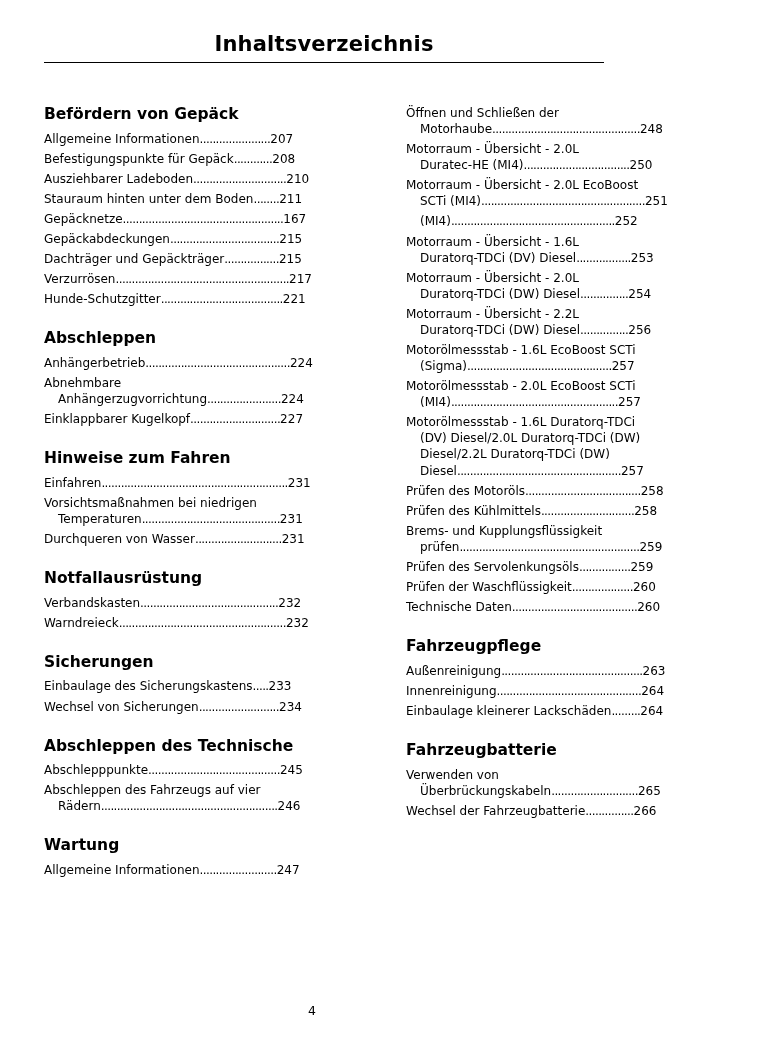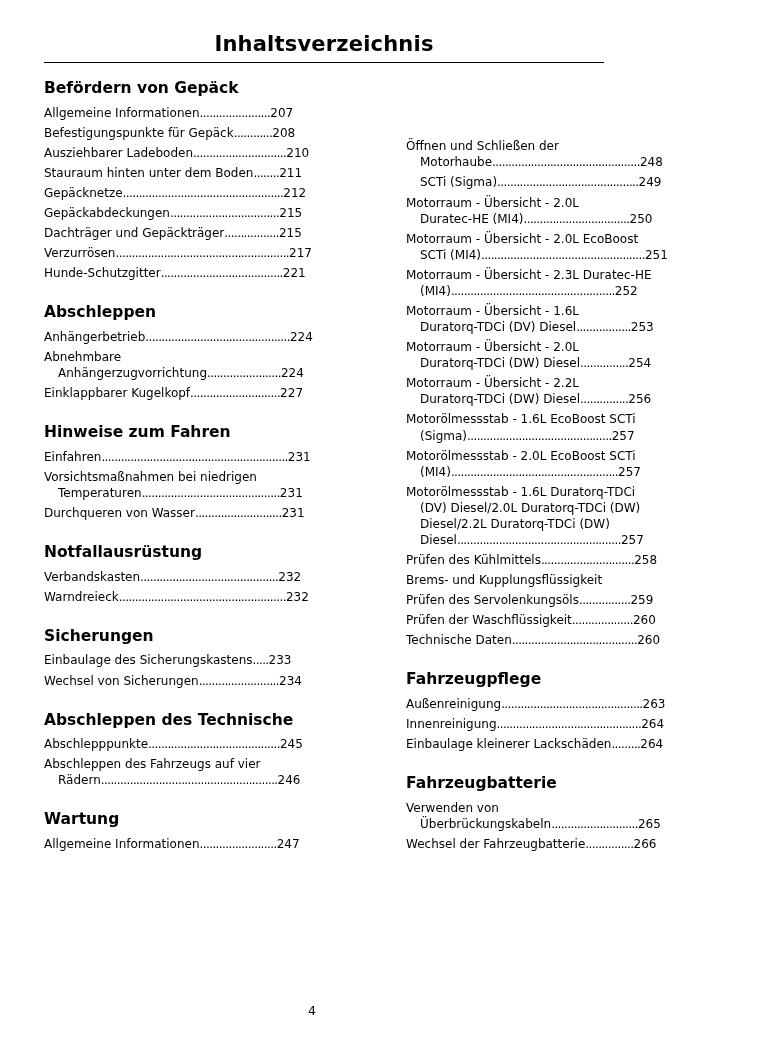--- a/index.html
+++ b/index.html
@@ -31,22 +31,21 @@
     margin: 6px 0 6px 0;
   }
   .title-rule {
     border: none;
     border-top: 1.5px solid #000;
     margin: 4px 0 0 0;
   }
   .columns {
     display: flex;
     gap: 34px;
-    margin-top: 16px;
-    align-items: flex-end;
+    margin-top: 42px;
   }
   .col {
     width: 328px;
     flex: 0 0 328px;
   }
   .sec-heading {
     font-size: 15.5px;
     font-weight: bold;
     margin: 0 0 7px 0;
     line-height: 1.2;
@@ -91,21 +90,21 @@
   <hr class="title-rule">
 
   <div class="columns">
     <div class="col" id="col0">
         <div class="section">
           <div class="sec-heading">Befördern von Gepäck</div>
           <div class="entry"><span class="txt">Allgemeine Informationen</span><span class="leader">......................</span><span class="pg">207</span></div>
           <div class="entry"><span class="txt">Befestigungspunkte für Gepäck</span><span class="leader">............</span><span class="pg">208</span></div>
           <div class="entry"><span class="txt">Ausziehbarer Ladeboden</span><span class="leader">.............................</span><span class="pg">210</span></div>
           <div class="entry"><span class="txt">Stauraum hinten unter dem Boden</span><span class="leader">........</span><span class="pg">211</span></div>
-          <div class="entry"><span class="txt">Gepäcknetze</span><span class="leader">..................................................</span><span class="pg">212</span></div>
+          <div class="entry"><span class="txt">Gepäcknetze</span><span class="leader">..................................................</span><span class="pg">167</span></div>
           <div class="entry"><span class="txt">Gepäckabdeckungen</span><span class="leader">..................................</span><span class="pg">215</span></div>
           <div class="entry"><span class="txt">Dachträger und Gepäckträger</span><span class="leader">.................</span><span class="pg">215</span></div>
           <div class="entry"><span class="txt">Verzurrösen</span><span class="leader">......................................................</span><span class="pg">217</span></div>
           <div class="entry"><span class="txt">Hunde-Schutzgitter</span><span class="leader">......................................</span><span class="pg">221</span></div>
         </div>
         <div class="section">
           <div class="sec-heading">Abschleppen</div>
           <div class="entry"><span class="txt">Anhängerbetrieb</span><span class="leader">.............................................</span><span class="pg">224</span></div>
           <div class="entry indent"><span class="txt">Abnehmbare</span><span class="cont">Anhängerzugvorrichtung<span class="leader">.......................</span><span class="pg">224</span></span></div>
           <div class="entry"><span class="txt">Einklappbarer Kugelkopf</span><span class="leader">............................</span><span class="pg">227</span></div>
@@ -132,32 +131,33 @@
           <div class="entry indent"><span class="txt">Abschleppen des Fahrzeugs auf vier</span><span class="cont">Rädern<span class="leader">.......................................................</span><span class="pg">246</span></span></div>
         </div>
         <div class="section">
           <div class="sec-heading">Wartung</div>
           <div class="entry"><span class="txt">Allgemeine Informationen</span><span class="leader">........................</span><span class="pg">247</span></div>
         </div>
       </div>
     <div class="col" id="col1">
         <div class="section">
           <div class="entry indent"><span class="txt">Öffnen und Schließen der</span><span class="cont">Motorhaube<span class="leader">..............................................</span><span class="pg">248</span></span></div>
-          <div class="entry indent"><span class="cont">SCTi (Sigma)<span class="leader">............................................</span><span class="pg">249</span></span></div>
+          <div class="entry indent"></div>
           <div class="entry indent"><span class="txt">Motorraum - Übersicht - 2.0L</span><span class="cont">Duratec-HE (MI4)<span class="leader">.................................</span><span class="pg">250</span></span></div>
           <div class="entry indent"><span class="txt">Motorraum - Übersicht - 2.0L EcoBoost</span><span class="cont">SCTi (MI4)<span class="leader">...................................................</span><span class="pg">251</span></span></div>
-          <div class="entry indent"><span class="txt">Motorraum - Übersicht - 2.3L Duratec-HE</span><span class="cont">(MI4)<span class="leader">...................................................</span><span class="pg">252</span></span></div>
+          <div class="entry indent"><span class="cont">(MI4)<span class="leader">...................................................</span><span class="pg">252</span></span></div>
           <div class="entry indent"><span class="txt">Motorraum - Übersicht - 1.6L</span><span class="cont">Duratorq-TDCi (DV) Diesel<span class="leader">.................</span><span class="pg">253</span></span></div>
           <div class="entry indent"><span class="txt">Motorraum - Übersicht - 2.0L</span><span class="cont">Duratorq-TDCi (DW) Diesel<span class="leader">...............</span><span class="pg">254</span></span></div>
           <div class="entry indent"><span class="txt">Motorraum - Übersicht - 2.2L</span><span class="cont">Duratorq-TDCi (DW) Diesel<span class="leader">...............</span><span class="pg">256</span></span></div>
           <div class="entry indent"><span class="txt">Motorölmessstab - 1.6L EcoBoost SCTi</span><span class="cont">(Sigma)<span class="leader">.............................................</span><span class="pg">257</span></span></div>
           <div class="entry indent"><span class="txt">Motorölmessstab - 2.0L EcoBoost SCTi</span><span class="cont">(MI4)<span class="leader">....................................................</span><span class="pg">257</span></span></div>
           <div class="entry indent"><span class="txt">Motorölmessstab - 1.6L Duratorq-TDCi</span><span class="cont">(DV) Diesel/2.0L Duratorq-TDCi (DW)</span><span class="cont">Diesel/2.2L Duratorq-TDCi (DW)</span><span class="cont">Diesel<span class="leader">...................................................</span><span class="pg">257</span></span></div>
+          <div class="entry"><span class="txt">Prüfen des Motoröls</span><span class="leader">....................................</span><span class="pg">258</span></div>
           <div class="entry"><span class="txt">Prüfen des Kühlmittels</span><span class="leader">.............................</span><span class="pg">258</span></div>
-          <div class="entry indent"><span class="txt">Brems- und Kupplungsflüssigkeit</span></div>
+          <div class="entry indent"><span class="txt">Brems- und Kupplungsflüssigkeit</span><span class="cont">prüfen<span class="leader">........................................................</span><span class="pg">259</span></span></div>
           <div class="entry"><span class="txt">Prüfen des Servolenkungsöls</span><span class="leader">................</span><span class="pg">259</span></div>
           <div class="entry"><span class="txt">Prüfen der Waschflüssigkeit</span><span class="leader">...................</span><span class="pg">260</span></div>
           <div class="entry"><span class="txt">Technische Daten</span><span class="leader">.......................................</span><span class="pg">260</span></div>
         </div>
         <div class="section">
           <div class="sec-heading">Fahrzeugpflege</div>
           <div class="entry"><span class="txt">Außenreinigung</span><span class="leader">............................................</span><span class="pg">263</span></div>
           <div class="entry"><span class="txt">Innenreinigung</span><span class="leader">.............................................</span><span class="pg">264</span></div>
           <div class="entry"><span class="txt">Einbaulage kleinerer Lackschäden</span><span class="leader">.........</span><span class="pg">264</span></div>
         </div>

